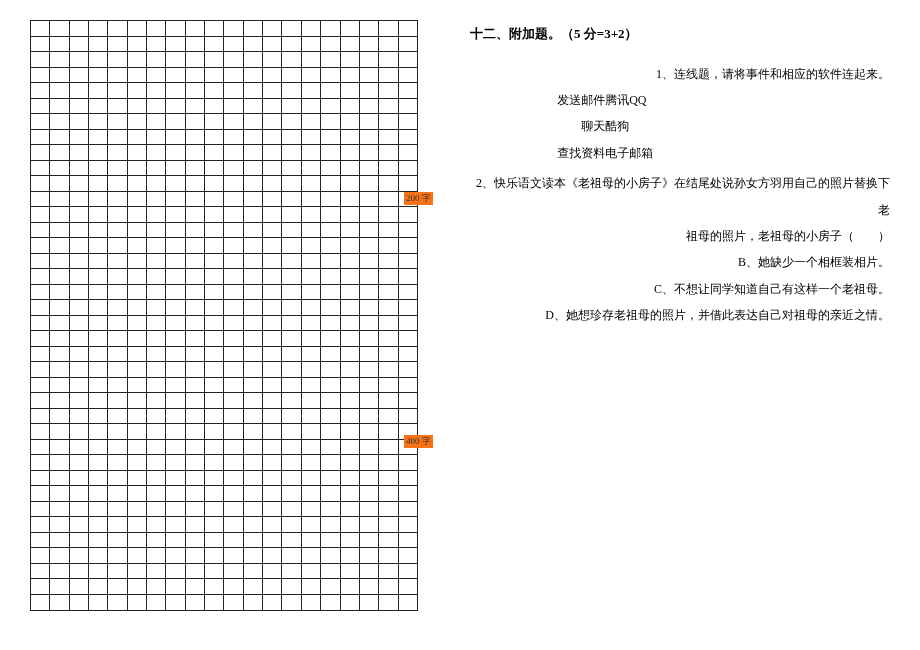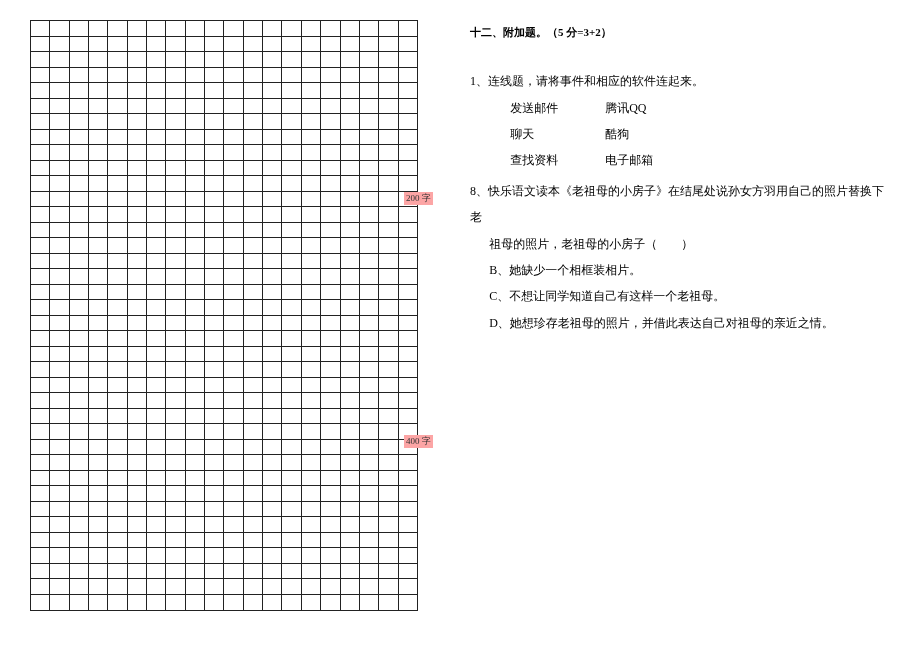--- a/index.html
+++ b/index.html
@@ -39,41 +39,42 @@
       border-right: 1px solid #222;
     }
     .grid-cell:last-child {
       border-right: none;
     }
     .word-count-label {
       position: absolute;
       font-size: 9px;
       color: #333;
       left: 374px;
-      background: #fca5a5;
+      background: #f97316;
       padding: 0 2px;
     }
     .label-200 {
       top: 172px;
     }
     .label-400 {
       top: 415px;
     }
     .right-column {
       flex: 1;
       padding-left: 20px;
       line-height: 2.2;
     }
     .section-title {
       font-weight: bold;
-      font-size: 11px;
-      margin-bottom: 24px;
+      font-size: 13px;
+      margin-bottom: 12px;
     }
     .question {
       margin-bottom: 4px;
+      text-align: right;
     }
     .q-body {
       padding-left: 1.6em;
     }
     .match-row {
       display: flex;
       padding-left: 1.6em;
     }
     .match-left {
       width: 95px;
@@ -942,19 +943,19 @@
       <span class="match-left">聊天</span>
       <span>酷狗</span>
     </div>
     <div class="match-row">
       <span class="match-left">查找资料</span>
       <span>电子邮箱</span>
     </div>
   </div>
 
   <div class="question">
-    <div>8、快乐语文读本《老祖母的小房子》在结尾处说孙女方羽用自己的照片替换下老</div>
+    <div>2、快乐语文读本《老祖母的小房子》在结尾处说孙女方羽用自己的照片替换下老</div>
     <div class="q-body">祖母的照片，老祖母的小房子（　　）</div>
     <div class="option">B、她缺少一个相框装相片。</div>
     <div class="option">C、不想让同学知道自己有这样一个老祖母。</div>
     <div class="option">D、她想珍存老祖母的照片，并借此表达自己对祖母的亲近之情。</div>
   </div>
 </div>
 
 </body></html>

